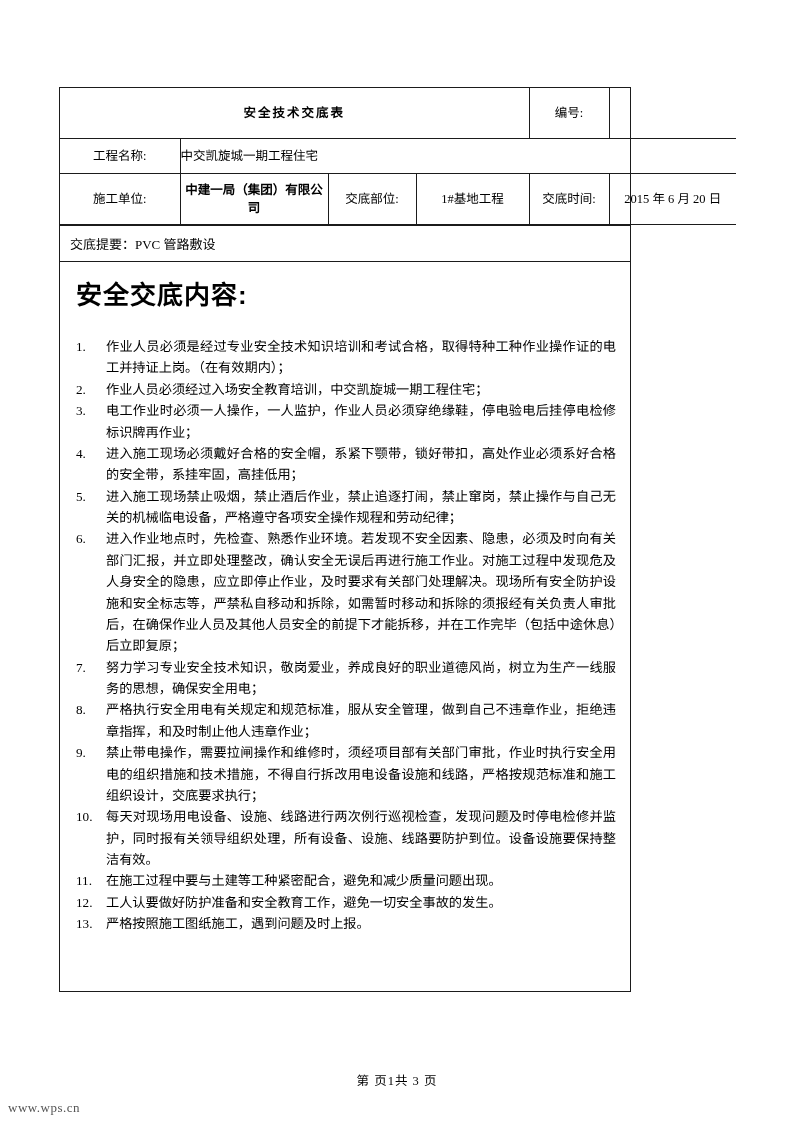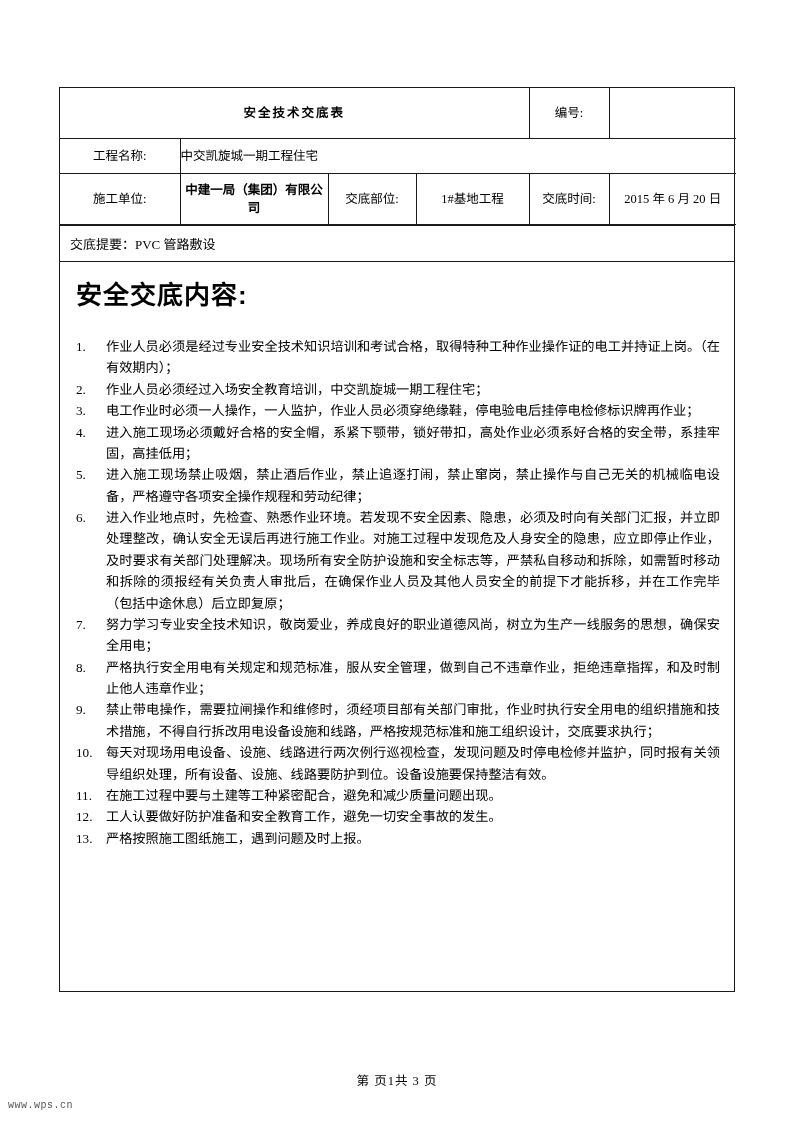--- a/index.html
+++ b/index.html
@@ -22,21 +22,21 @@
     left: 0; top: 0;
     width: 794px;
     height: 1123px;
   }
 
   
   .doc {
     position: absolute;
     left: 59px;
     top: 87px;
-    width: 676px;
+    width: 572px;
     border: 1px solid #1b1b1b;
     box-sizing: border-box;
     background: #ffffff;
   }
 
   table.meta {
     width: 100%;
     border-collapse: collapse;
     table-layout: fixed;
   }
@@ -137,22 +137,22 @@
     width: 794px;
     text-align: center;
     font-size: 12.5px;
     letter-spacing: 1px;
   }
 
   .watermark {
     position: absolute;
     left: 8px;
     top: 1100px;
-    font-family: Liberation Mono, monospace;
-    font-size: 10px;
+    font-family: Liberation Serif, serif;
+    font-size: 13px;
     color: #555555;
     letter-spacing: 0.5px;
     text-align: center;
   }
 </style>
 </head>
 <body>
 
 <div class="page">
 

